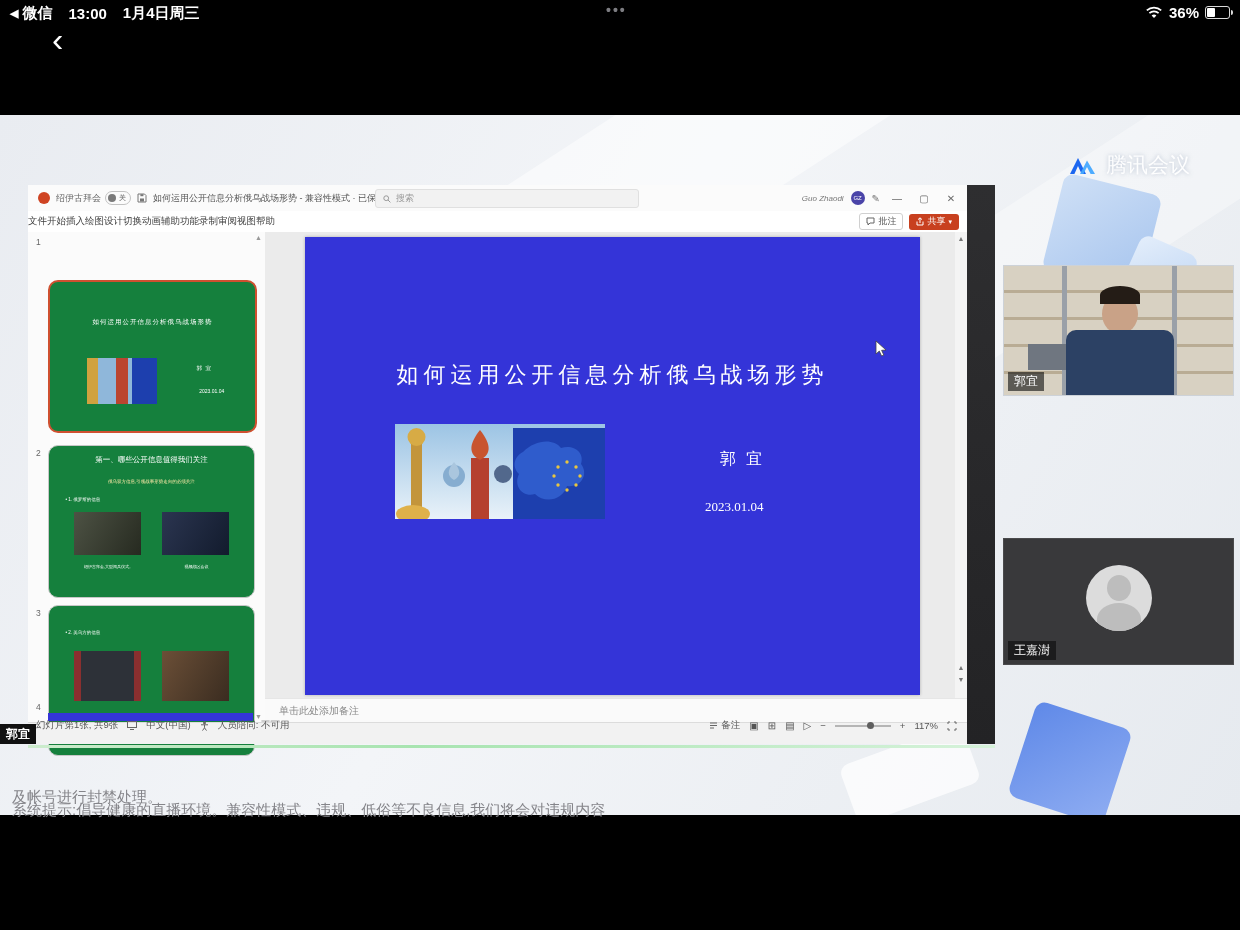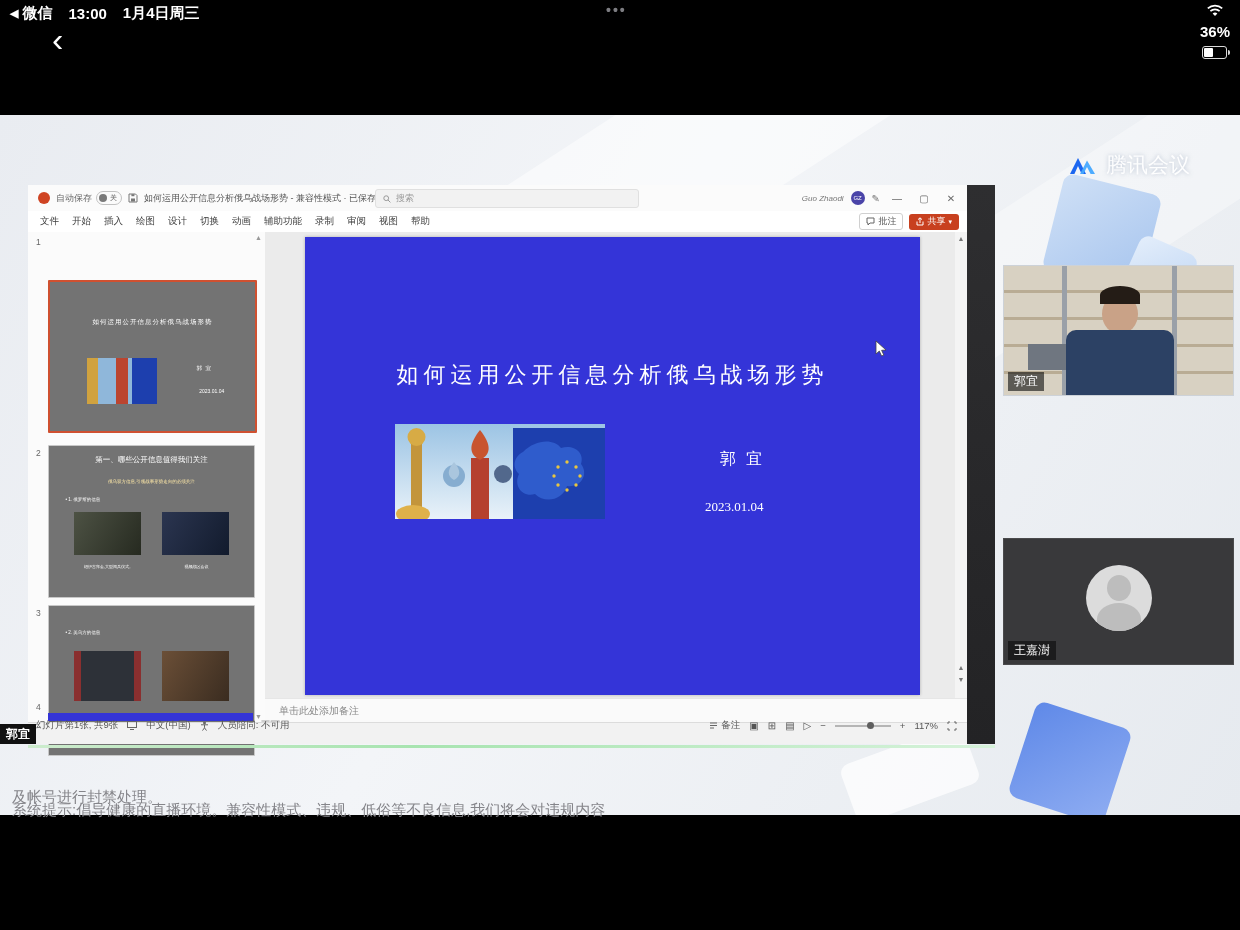--- a/index.html
+++ b/index.html
@@ -3,21 +3,21 @@
 <meta charset="utf-8">
 <style>
   html,body{margin:0;padding:0;background:#000;}
   #page{position:relative;width:1240px;height:930px;background:#000;overflow:hidden;
         font-family:"Liberation Sans",sans-serif;-webkit-font-smoothing:antialiased;}
   .abs{position:absolute;}
   
   .ios-bar{left:0;top:0;width:1240px;height:26px;color:#fff;font-size:15px;font-weight:600;}
   .ios-left{position:absolute;left:10px;top:4px;display:flex;gap:16px;align-items:center;}
   .ios-dots{position:absolute;left:606px;top:2px;color:#7d7d82;font-size:14px;letter-spacing:2px;}
-  .ios-right{position:absolute;right:10px;top:4px;display:flex;gap:6px;align-items:center;flex-direction:column;}
+  .ios-right{position:absolute;right:10px;top:4px;display:flex;gap:6px;align-items:center;}
   .bat{width:23px;height:11px;border:1px solid rgba(255,255,255,.85);border-radius:3px;position:relative;}
   .bat i{position:absolute;left:1px;top:1px;bottom:1px;width:36%;background:#fff;border-radius:1px;}
   .bat:after{content:"";position:absolute;right:-4px;top:3px;width:2px;height:5px;background:rgba(255,255,255,.85);border-radius:0 2px 2px 0;}
   .back-chevron{left:52px;top:22px;color:#fff;font-size:34px;font-weight:300;line-height:34px;}
   
   .meet{left:0;top:115px;width:1240px;height:700px;overflow:hidden;
         background:linear-gradient(120deg,#e9ecf1 0%,#f3f5f8 45%,#e6eaef 100%);}
   .band{position:absolute;background:rgba(255,255,255,.5);transform:rotate(-33deg);border-radius:20px;}
   .cube{position:absolute;border-radius:10px;}
   .brand{position:absolute;left:1068px;top:36px;display:flex;align-items:center;gap:8px;
@@ -30,29 +30,29 @@
   .tbar{position:absolute;left:0;top:0;width:939px;height:26px;background:#fbfbfb;border-bottom:1px solid #ececec;
         display:flex;align-items:center;font-size:9px;color:#666;}
   .toggle{display:flex;align-items:center;gap:3px;border:1px solid #c2c2c2;border-radius:8px;height:12px;padding:0 4px 0 2px;}
   .knob{width:8px;height:8px;border-radius:50%;background:#7a7a7a;}
   .searchbox{position:absolute;left:347px;top:4px;width:255px;height:17px;background:#f2f2f2;border:1px solid #e0e0e0;
              border-radius:3px;display:flex;align-items:center;gap:5px;padding-left:7px;color:#9a9a9a;font-size:9px;}
   .avatar{width:14px;height:14px;border-radius:50%;background:#4a44a8;color:#fff;font-size:6px;display:flex;align-items:center;justify-content:center;}
   .winbtn{color:#6b6b6b;font-size:10px;width:20px;text-align:center;}
   .ribbon{position:absolute;left:0;top:26px;width:939px;height:21px;background:#fff;border-bottom:1px solid #e3e3e3;
           display:flex;align-items:center;}
-  .rtabs{display:flex;gap:13px;padding-left:12px;font-size:9.5px;color:#3c3c3c;}
+  .rtabs{display:flex;font-size:9.5px;color:#3c3c3c;}
   .rtabs span{white-space:nowrap;}
   .rb-right{position:absolute;right:8px;top:2px;display:flex;gap:6px;align-items:center;}
   .cmt{display:flex;align-items:center;gap:3px;border:1px solid #d0d0d0;border-radius:3px;height:15px;padding:0 6px;font-size:9px;color:#555;background:#fff;}
   .sharebtn{display:flex;align-items:center;gap:3px;background:#c8401f;color:#fff;border-radius:3px;height:16px;padding:0 7px;font-size:9px;}
   
   .thumbpanel{position:absolute;left:0;top:47px;width:237px;height:490px;background:#fbfbfb;border-right:1px solid #e4e4e4;}
   .tnum{position:absolute;left:8px;font-size:8.5px;color:#666;}
-  .thumb{position:absolute;left:20px;width:205px;background:#737373;border:1px solid #c7c7c7;border-radius:1px;overflow:hidden;}
+  .thumb{position:absolute;left:20px;width:205px;background:#15803d;border:1px solid #c7c7c7;border-radius:10px;overflow:hidden;}
   .thumb.sel{border:2px solid #cf5030;}
   .tscroll{position:absolute;right:2px;top:2px;bottom:2px;width:9px;color:#999;font-size:7px;text-align:center;}
   .slidearea{position:absolute;left:237px;top:47px;width:690px;height:466px;background:#ebebeb;}
   .vscroll{position:absolute;left:927px;top:47px;width:12px;height:466px;background:#f4f4f4;color:#777;font-size:7px;text-align:center;}
   .slide{position:absolute;left:40px;top:5px;width:615px;height:458px;background:#3434d8;box-shadow:0 0 3px rgba(0,0,0,.25);}
   .slide-title{position:absolute;left:0;top:123px;width:100%;text-align:center;color:#fff;
                font-size:22px;letter-spacing:5px;font-family:"Liberation Serif",serif;}
   .slide-author{position:absolute;left:415px;top:212px;color:#fff;font-size:16px;letter-spacing:3px;font-family:"Liberation Serif",serif;}
   .slide-date{position:absolute;left:400px;top:262px;color:#fff;font-size:13px;font-family:"Liberation Serif",serif;}
   .notesbar{position:absolute;left:237px;top:513px;width:702px;height:24px;background:#fafafa;border-top:1px solid #e6e6e6;
@@ -133,21 +133,21 @@
       </span>
       <span>腾讯会议</span>
     </div>
   </div>
 
   <div class="abs share">
     <div class="ppt">
 
       <div class="tbar">
         <span style="width:12px;height:12px;border-radius:50%;background:#cf4423;margin:0 6px 0 10px;"></span>
-        <span style="margin-right:4px;">自动保存</span>
+        <span style="margin-right:4px;">绍伊古拜会</span>
         <span class="toggle">
           <span class="knob"></span>
           <span style="font-size:7px;">关</span>
         </span>
         <span style="margin:0 6px;">
           <svg width="10" height="10" viewBox="0 0 10 10">
               <path d="M1 1 h6.5 L9 2.5 V9 H1 Z" fill="none" stroke="#777" stroke-width="1"></path>
               <rect x="3" y="5.5" width="4" height="3" fill="#777"></rect>
               <rect x="3.4" y="1.2" width="3" height="2" fill="#777"></rect>
             </svg>

